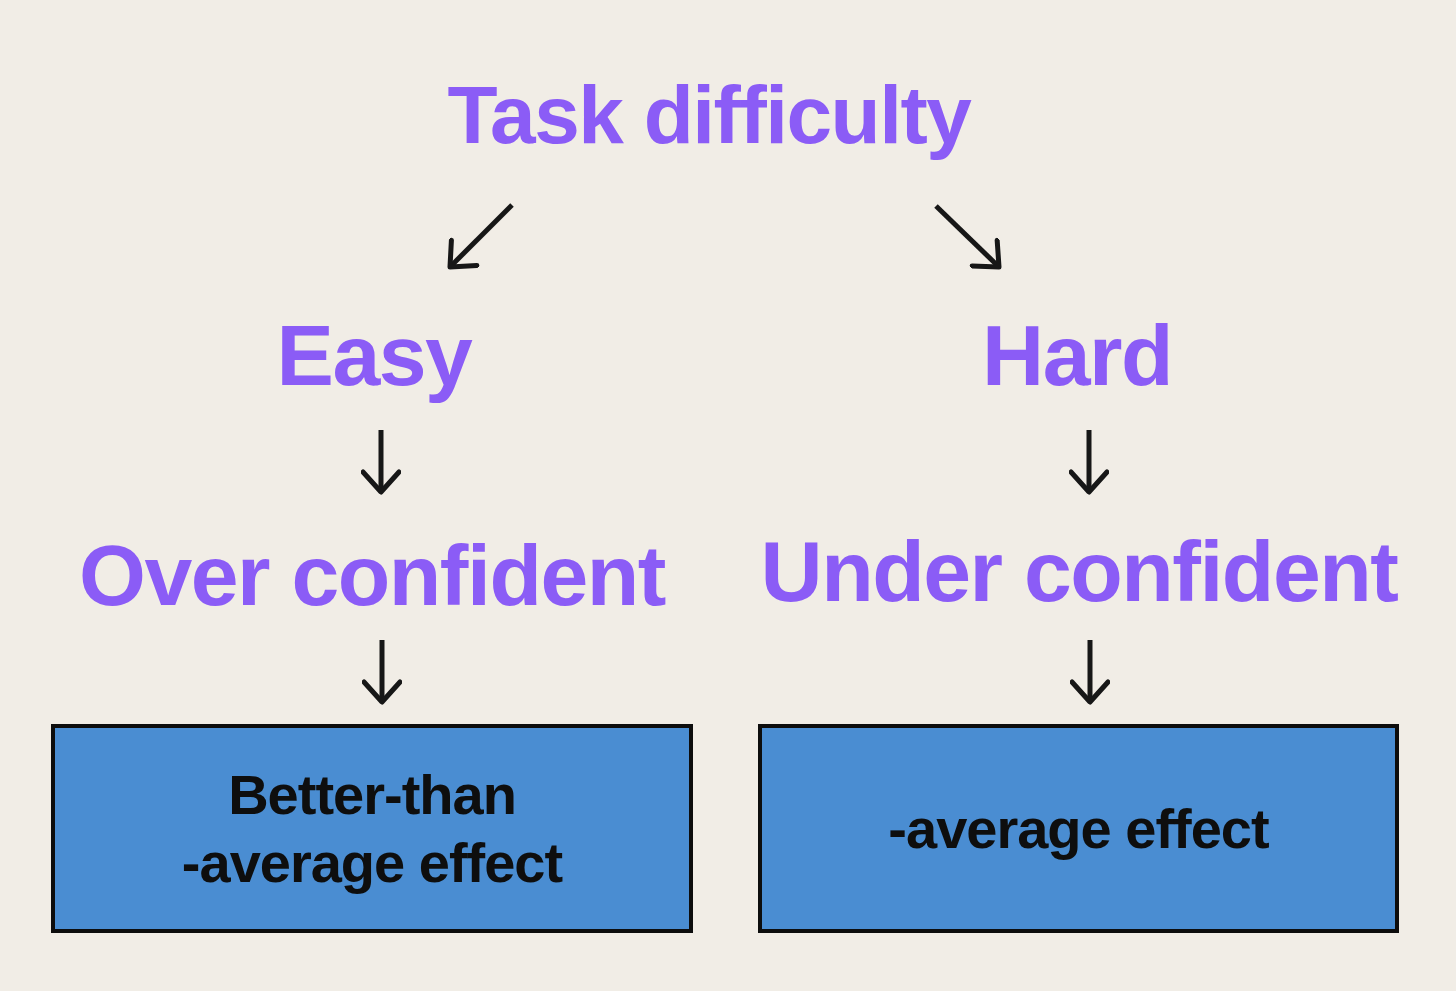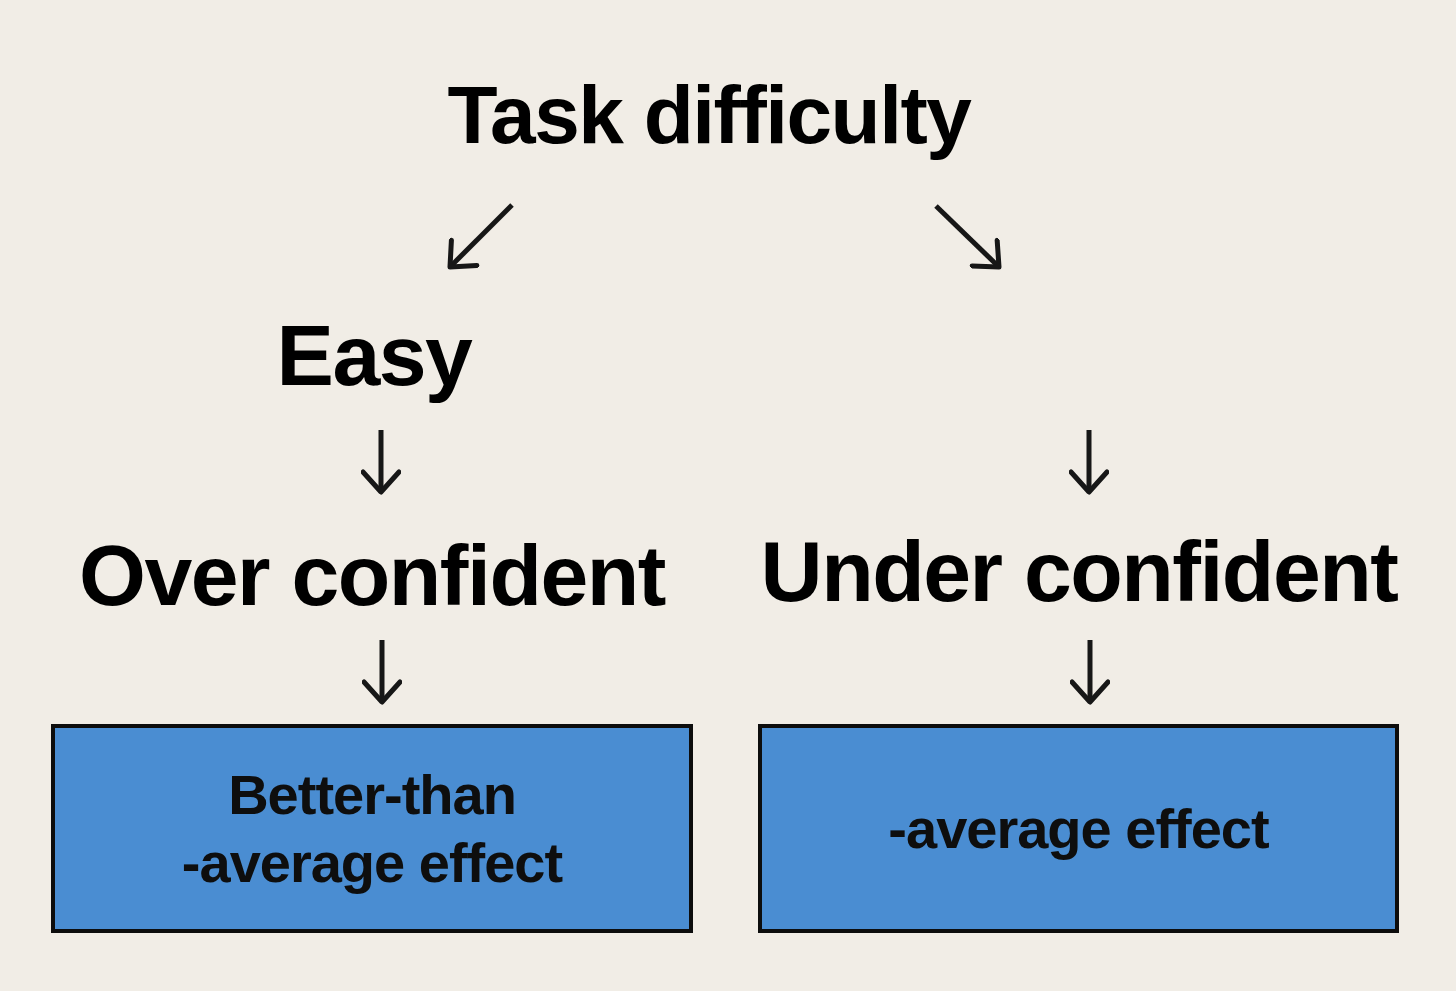--- a/index.html
+++ b/index.html
@@ -10,21 +10,21 @@
   .canvas {
     position: relative;
     width: 1456px;
     height: 991px;
     background: #f1ede6;
     overflow: hidden;
   }
   .node-label {
     position: absolute;
     transform: translateX(-50%);
-    color: #000000;
+    color: #8b5cf6;
     font-weight: 700;
     font-size: 86px;
     line-height: 1;
     letter-spacing: -1.5px;
     white-space: nowrap;
   }
   .title-label {
     font-size: 82px;
   }
   .arrow-layer {
@@ -74,20 +74,21 @@
     <line x1="512" y1="205" x2="450" y2="267" stroke="#171717" stroke-width="5" marker-end="url(#chev)"></line>
     <line x1="936" y1="206" x2="999" y2="267" stroke="#171717" stroke-width="5" marker-end="url(#chev)"></line>
     <line x1="381" y1="430" x2="381" y2="492" stroke="#171717" stroke-width="5" marker-end="url(#chev)"></line>
     <line x1="1089" y1="430" x2="1089" y2="492" stroke="#171717" stroke-width="5" marker-end="url(#chev)"></line>
     <line x1="382" y1="640" x2="382" y2="702" stroke="#171717" stroke-width="5" marker-end="url(#chev)"></line>
     <line x1="1090" y1="640" x2="1090" y2="702" stroke="#171717" stroke-width="5" marker-end="url(#chev)"></line>
   </svg>
 
   <div class="node-label" style="left:374px; top:312px;text-align:right;">Easy</div>
 
+  <div class="node-label" style="left:1077px; top:312px;">Hard</div>
 
   <div class="node-label" style="left:372px; top:532px;">Over confident</div>
 
   <div class="node-label" style="left:1079px; top:528px;text-align:right;">Under confident</div>
 
   <div class="effect-box box-left">
     <div class="box-line">Better-than</div>
     <div class="box-line">-average effect</div>
   </div>
 

